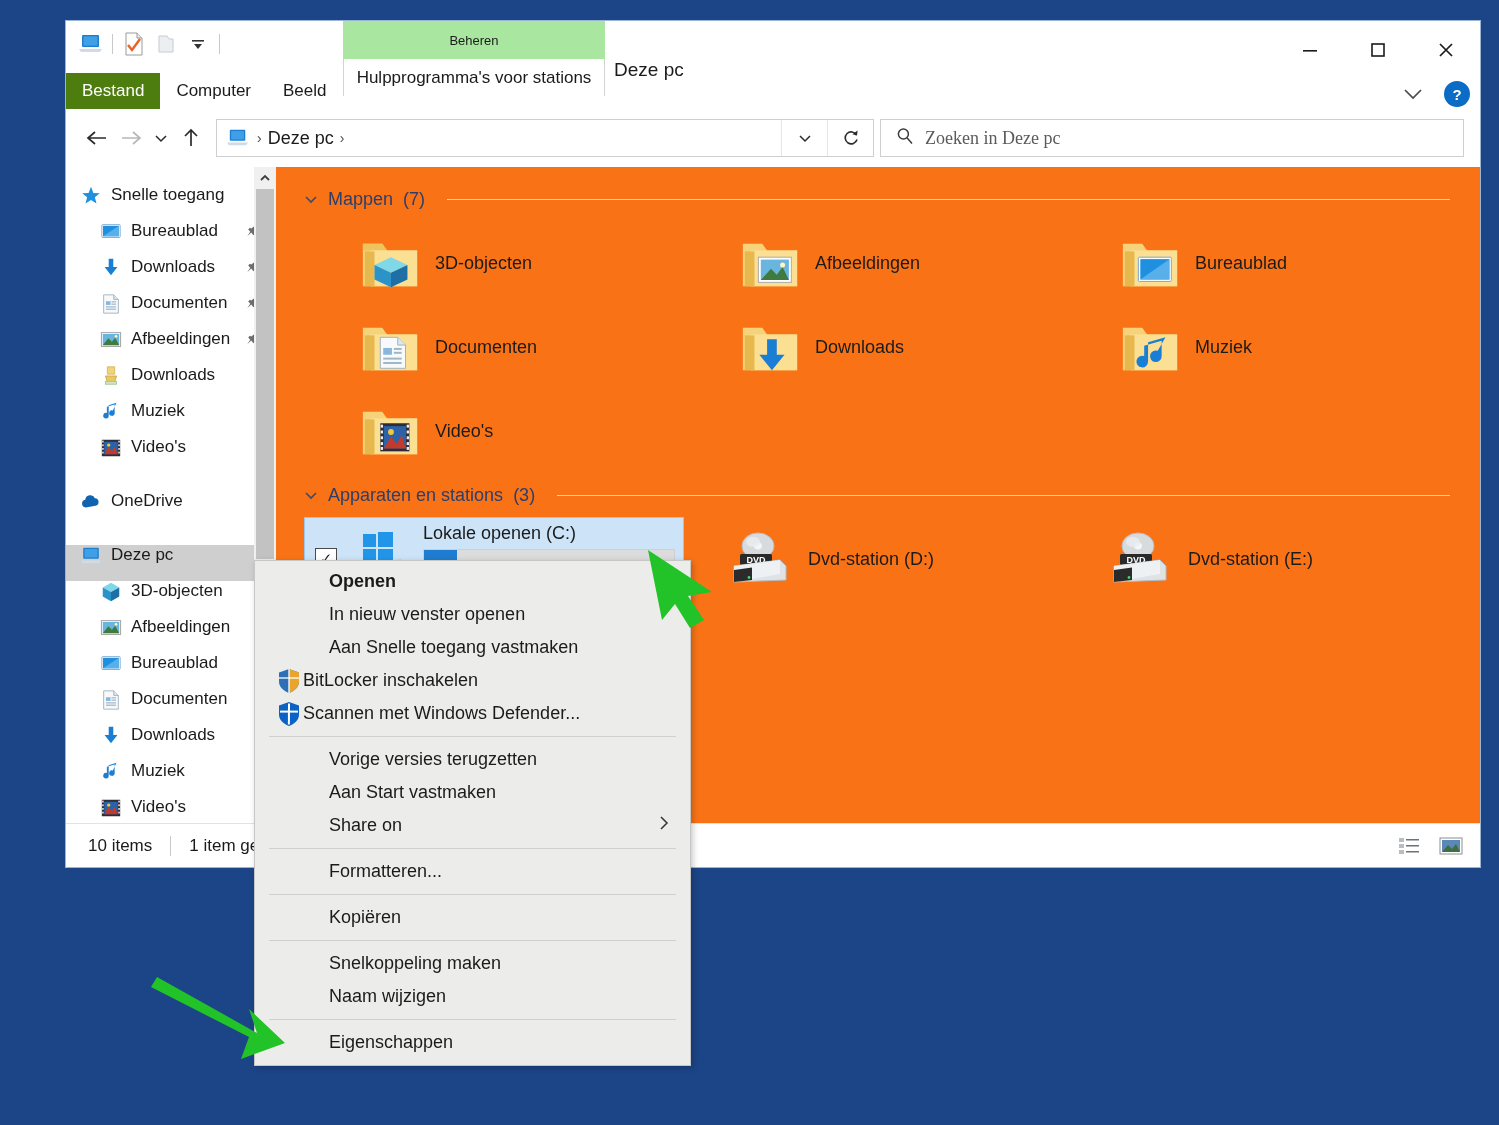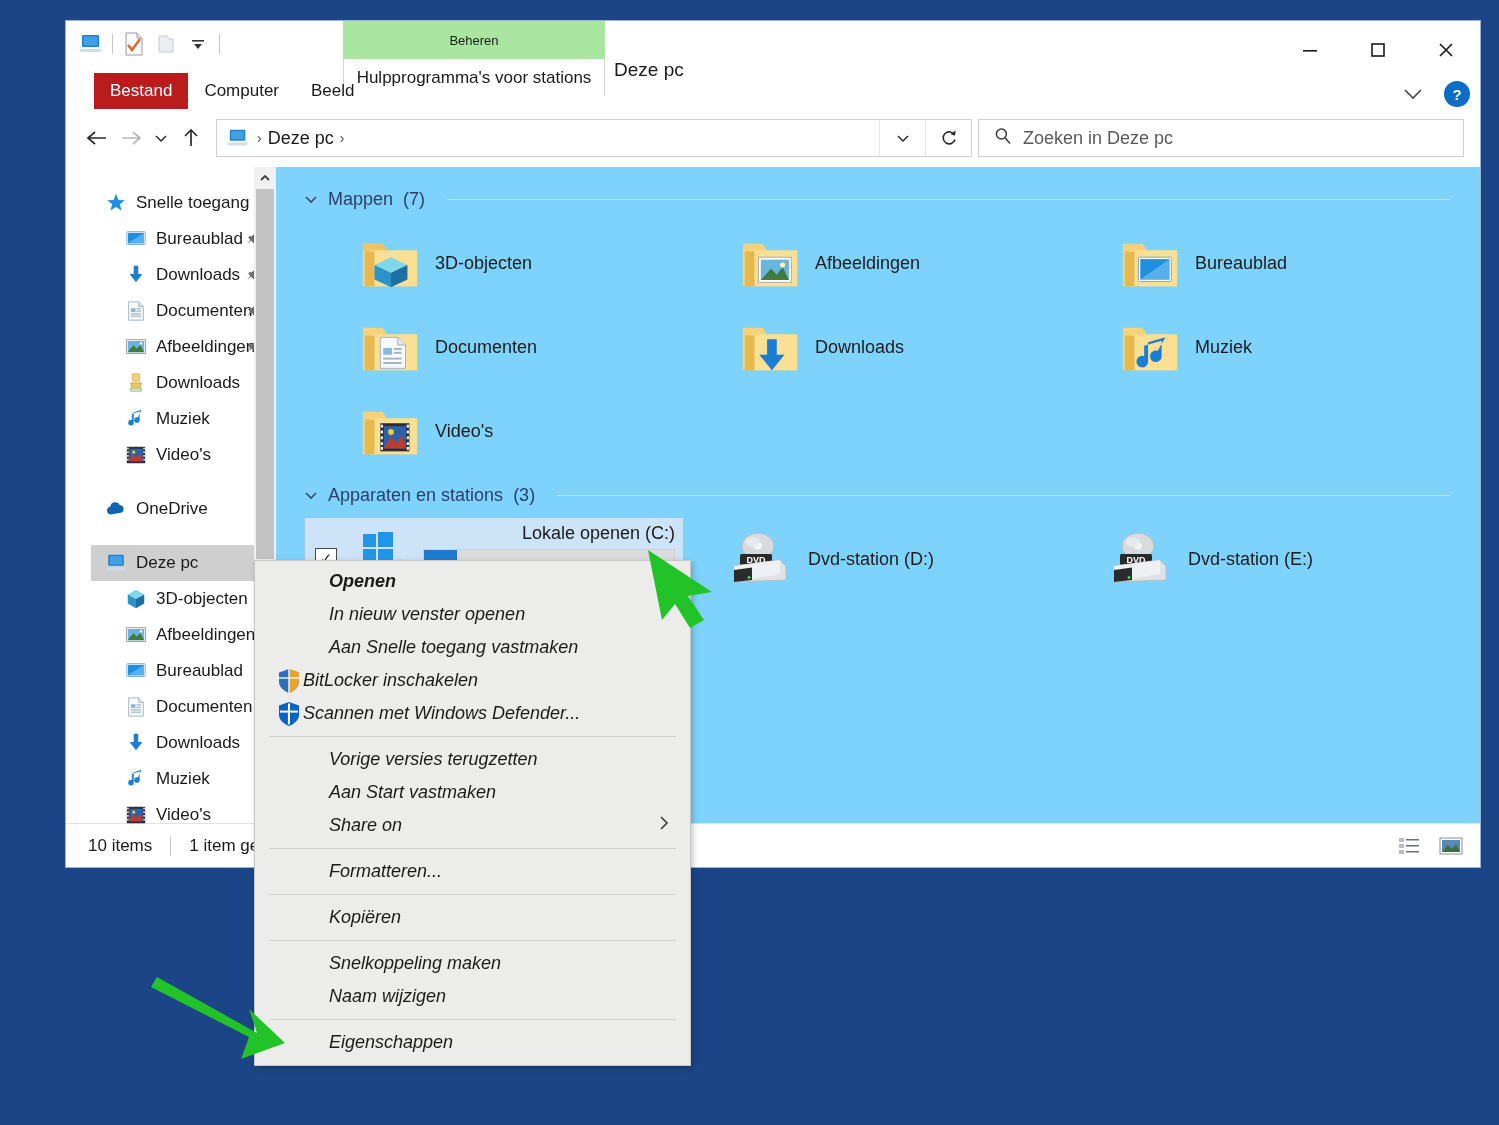--- a/index.html
+++ b/index.html
@@ -69,21 +69,21 @@
 
   .ribbon-tabs {
     position: absolute; left: 0px; top: 52px;
     display: flex; align-items: stretch; height: 36px;
   }
   .rtab {
     display: flex; align-items: center; justify-content: center;
     font-size: 17px; color: #1b1b1b;
     padding: 0 16px; height: 36px;
   }
-  .rtab.active { background: #b91c1c; color: #ffffff; margin-left: 28px; }
+  .rtab.active { background: #4d7c0f; color: #ffffff; }
 
   .win-controls {
     position: absolute; right: 0px; top: 0px;
     display: flex; height: 58px;
   }
   .wc {
     width: 68px; height: 58px;
     display: flex; align-items: center; justify-content: center;
   }
 
@@ -127,47 +127,46 @@
     margin-left: 8px;
     min-width: 0;
   }
   .crumbs { display: flex; align-items: center; gap: 4px; padding-left: 8px; flex: 1 1 auto; }
   .crumb-icon { width: 26px; height: 22px; display: flex; align-items: center; justify-content: center; }
   .crumb-text { font-size: 18px; color: #1b1b1b; }
   .crumb-sep { color: #4a4a4a; font-size: 14px; padding: 0 2px; }
   .addr-drop { width: 46px; height: 36px; display: flex; align-items: center; justify-content: center; border-left: 1px solid #e6e6e6;}
   .refresh-btn { width: 46px; height: 36px; display: flex; align-items: center; justify-content: center; border-left: 1px solid #e6e6e6;}
   .search-box {
-    width: 486px; height: 38px;
+    width: 584px; height: 38px;
     border: 1px solid #cfcfcf;
     margin-left: 6px;
     display: flex; align-items: center;
-    gap: 10px; padding-left: 14px;
+    gap: 10px; padding-left: 14px; font-family: Liberation Serif, serif;
   }
   .search-ph { font-size: 18px; color: #5a5a5a; }
 
   
   .body-row { flex: 1 1 auto; display: flex; min-height: 0; }
 
   .nav-pane {
     width: 210px;
     background: #ffffff;
     padding-top: 18px;
     position: relative;
     flex: 0 0 auto;
     font-size: 17px;
     color: #1b1b1b;
   }
   .np-item {
     height: 36px;
-    display: flex; align-items: center;
+    display: flex; align-items: flex-start;
     padding-left: 34px;
     gap: 9px;
     position: relative;
-    margin-left: 25px;
   }
   .np-item.root { padding-left: 14px; }
   .np-item.selected { background: #cfcfcf; }
   .np-ico { width: 22px; height: 22px; display: flex; align-items: center; justify-content: center; flex: 0 0 auto;}
   .np-label { white-space: nowrap; }
   .np-pin { position: absolute; right: 14px; color: #6d6d6d; font-size: 14px; }
   .np-gap { height: 18px; }
 
   .np-scroll {
     position: absolute; right: 0; top: 0; bottom: 0;
@@ -180,25 +179,24 @@
     font-size: 10px; color: #505050;
   }
   .np-thumb {
     position: absolute; top: 22px; left: 2px;
     width: 18px; height: 370px;
     background: #c2c2c2;
   }
 
   .content-pane {
     flex: 1 1 auto;
-    background: #7dd3fc;
+    background: #f97316;
     position: relative;
     padding: 18px 0 0 28px;
     overflow: hidden;
-    text-align: right;
   }
 
   .group-head {
     display: flex; align-items: center; gap: 10px;
     height: 28px;
     margin-bottom: 8px;
   }
   .gh-chev { font-size: 13px; color: #3a4a6b; width: 14px; }
   .gh-title { font-size: 18px; color: #2c3e69; }
   .gh-count { font-size: 18px; color: #2c3e69; }
@@ -264,21 +262,21 @@
   }
   .cm-item {
     height: 33px;
     display: flex; align-items: center;
     padding-left: 22px;
     font-size: 18px; color: #1b1b1b;
     position: relative;
   }
   .cm-item.bold { font-weight: bold; }
   .cm-ico { width: 30px; display: flex; align-items: center; justify-content: flex-start; flex:0 0 auto; }
-  .cm-text { padding-left: 2px; font-style: italic; }
+  .cm-text { padding-left: 2px; }
   .cm-noicon { padding-left: 52px; }
   .cm-arrow { position: absolute; right: 20px; font-size: 17px; color: #3a3a3a; }
   .cm-sep { height: 1px; background: #d0d0d0; margin: 6px 14px; }
 
   
   .anno { position: absolute; z-index: 60; pointer-events: none; }
 </style>
 </head>
 <body>
 

